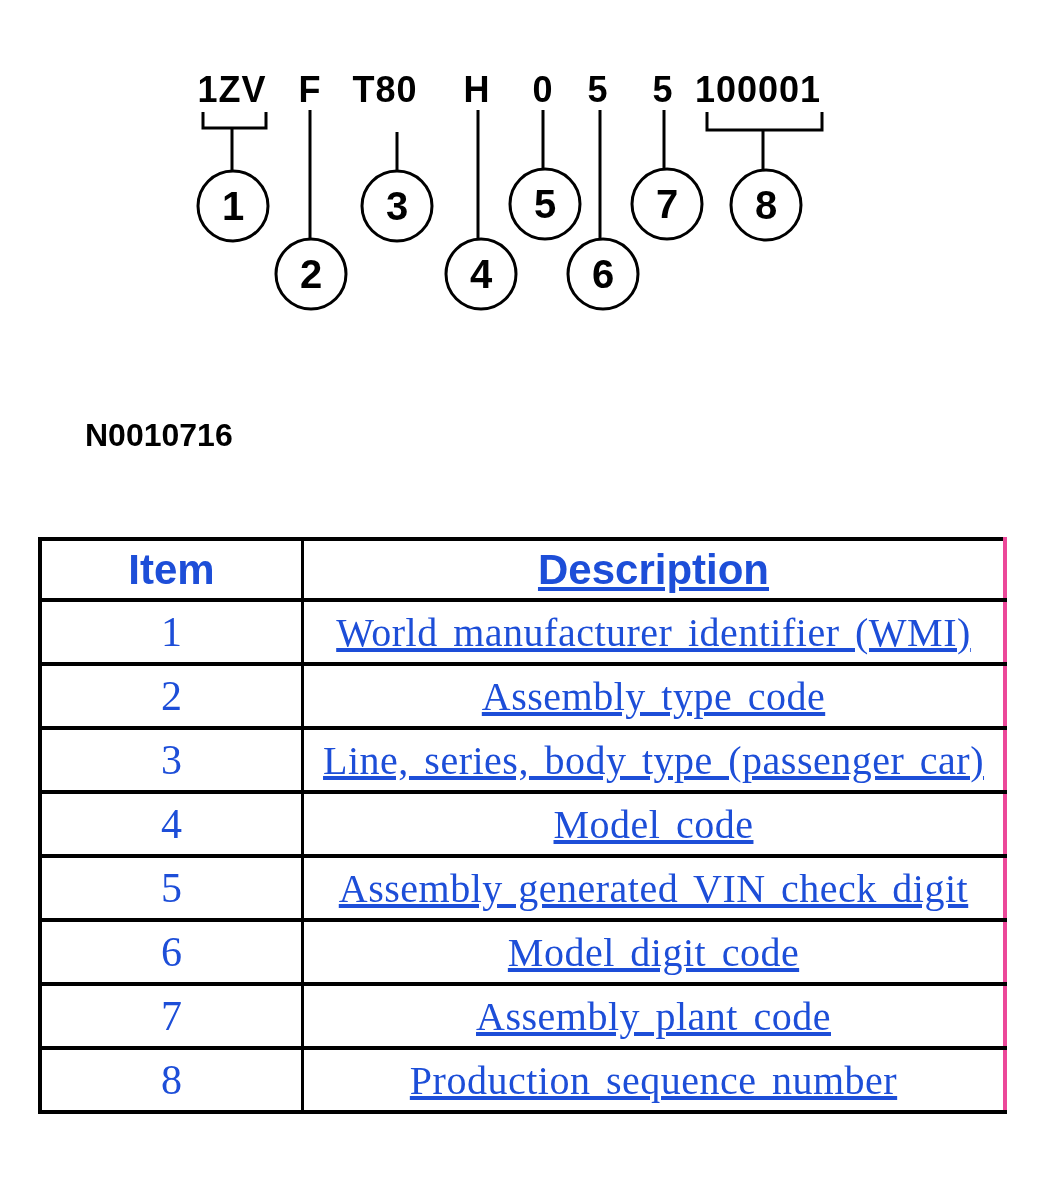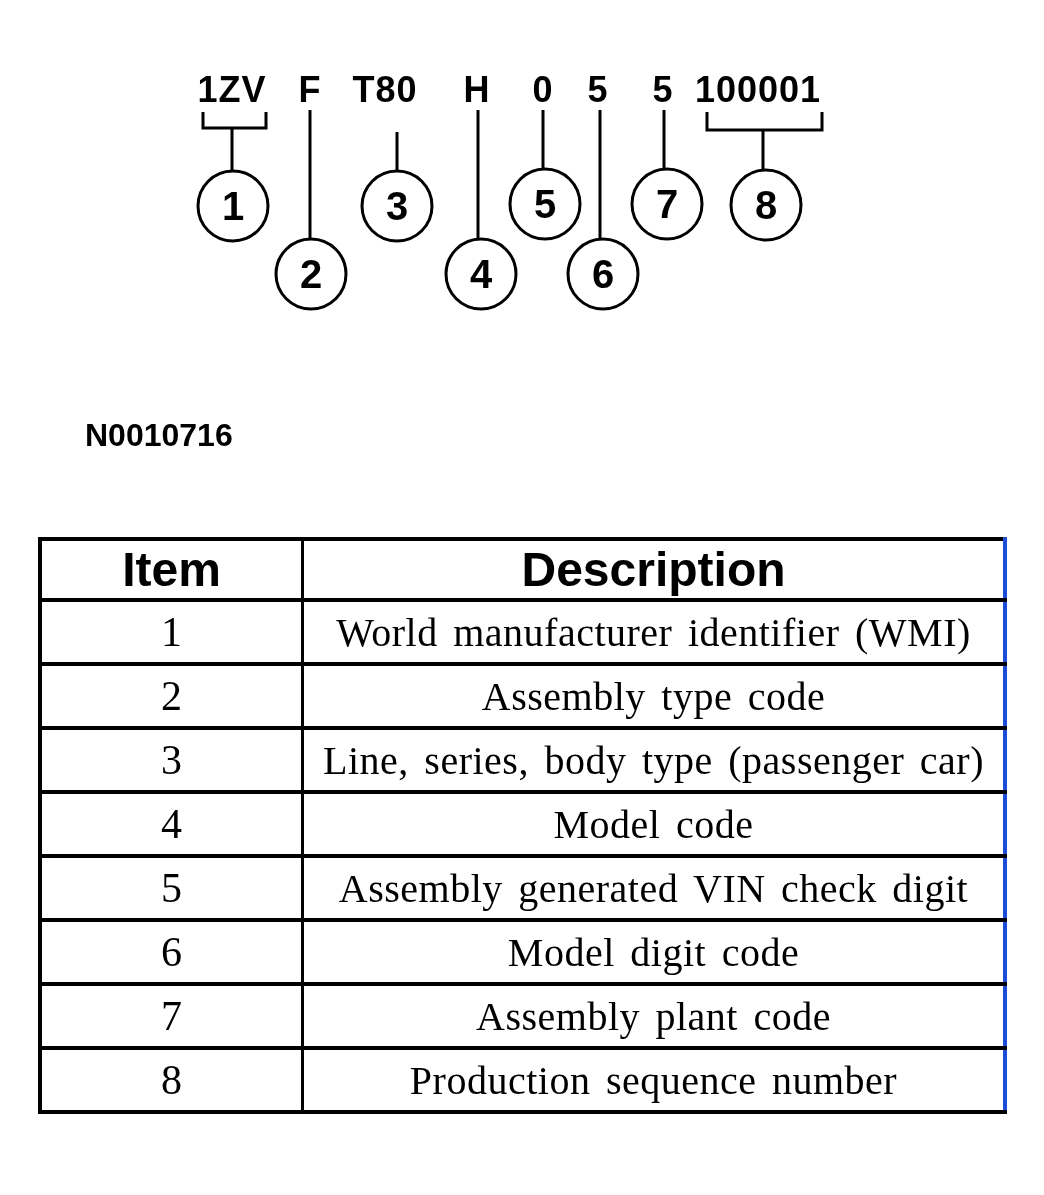--- a/index.html
+++ b/index.html
@@ -7,21 +7,21 @@
     padding: 0;
     background: #ffffff;
   }
   #page {
     position: relative;
     width: 1044px;
     height: 1195px;
     background: #ffffff;
     overflow: hidden;
     font-family: "Liberation Sans", sans-serif;
-    color: #000000;
+    color: #1d4ed8;
   }
   
   #vin-diagram {
     position: absolute;
     left: 0;
     top: 0;
   }
   .vin-code {
     font-family: "Liberation Sans", sans-serif;
     font-size: 36px;
@@ -68,26 +68,27 @@
     vertical-align: middle;
   }
   .c1 {
     width: 259px;
     border-left: 4px solid #000;
     border-right: 3px solid #000;
     text-align: center;
   }
   .c2 {
     border-left: 3px solid #000;
-    border-right: 4px solid #1d4ed8;
+    border-right: 4px solid #ec4899;
+    text-decoration: underline;
   }
   #vin-legend-table th {
     height: 57px;
     font-family: "Liberation Sans", sans-serif;
-    font-size: 48px;
+    font-size: 42px;
     font-weight: 700;
     text-align: center;
   }
   #vin-legend-table td {
     height: 60px;
     font-family: "Liberation Serif", serif;
     font-weight: 400;
   }
   td.c1 {
     font-size: 42px;

